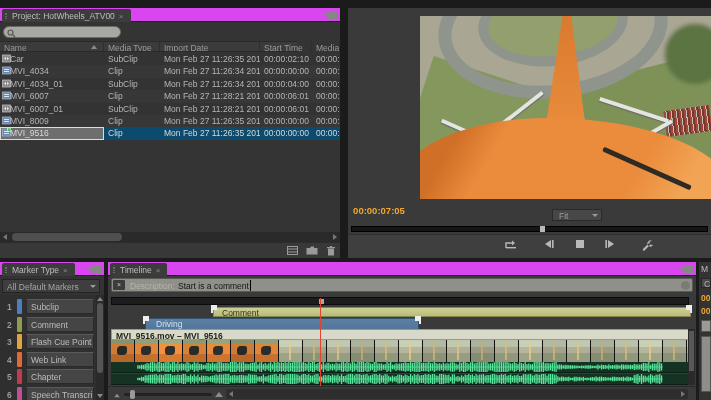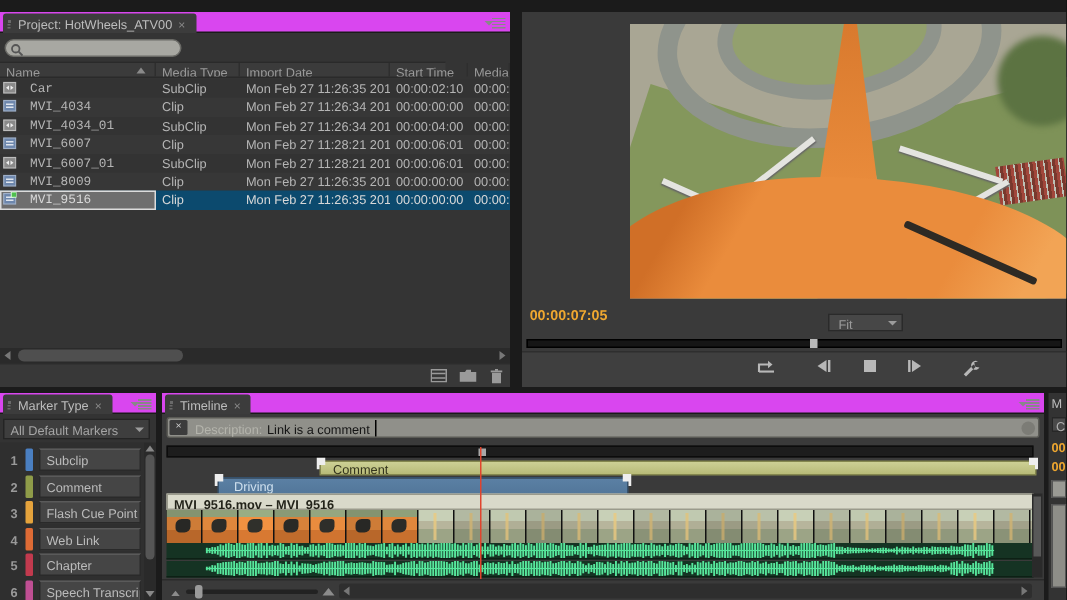--- a/index.html
+++ b/index.html
@@ -30,21 +30,21 @@
   #proj-header { position:absolute; left:0; top:33px; width:297px; height:11px; background:#3b3b3b;
                  border-top:1px solid #2a2a2a; border-bottom:1px solid #2a2a2a; color:#9a9a9a;
                  display:grid; grid-template-columns:104px 56px 100px 52px 28px; }
   #proj-header .hc { padding:1px 0 0 4px; border-right:1px solid #2e2e2e; overflow:hidden; white-space:nowrap; position:relative; }
   #proj-header .sort { position:absolute; right:6px; top:3px; width:0; height:0;
                        border-left:3px solid transparent; border-right:3px solid transparent; border-bottom:4px solid #8a8a8a; }
   #rows { position:absolute; left:0; top:45px; width:340px; }
   .row { display:grid; grid-template-columns:104px 56px 100px 52px 28px; height:12.4px; background:#333333; }
   .row:nth-child(even) { background:#373737; }
   .row .cell { padding:1px 0 0 4px; white-space:nowrap; overflow:hidden; color:#b5b5b5; }
-  .row .c-name { padding-left:20px; position:relative;font-family:Liberation Mono, monospace; }
+  .row .c-name { padding-left:10px; position:relative; }
   .row .c-name svg { position:absolute; left:2px; top:1px; }
   .row.selected { background:#0c4a6e; }
   .row.selected .c-name { background:#6e6e6e; outline:1px solid #dcdcdc; outline-offset:-1px; color:#f2f2f2; }
   .row.selected .cell { color:#d8d8d8; }
   #proj-hscroll { position:absolute; left:0; top:224px; width:340px; height:10px; background:#2a2a2a; }
   #proj-hscroll .thumb { position:absolute; left:12px; top:1px; width:110px; height:8px; background:#4f4f4f; border-radius:4px; }
   .arr { position:absolute; width:0; height:0; }
   .arr.left  { border-top:3px solid transparent; border-bottom:3px solid transparent; border-right:4px solid #777; left:3px; top:2px; }
   .arr.right { border-top:3px solid transparent; border-bottom:3px solid transparent; border-left:4px solid #777; right:3px; top:2px; }
   #proj-bottom { position:absolute; left:0; bottom:0; width:340px; height:16px; background:#383838; border-top:1px solid #2c2c2c; }
@@ -374,21 +374,21 @@
     <div class="tabstrip">
       <div class="tab"><span class="grip"></span><span>Timeline</span><span class="close">×</span></div>
       <div class="panel-menu">
           <b></b>
           <i></i>
         </div>
     </div>
     <div id="desc-bar">
       <span class="xbox">×</span>
       <span class="dlabel">Description:</span>
-      <span class="dvalue">Link is a comment</span>
+      <span class="dvalue">Start is a comment</span>
       <span class="caret" style="left:138px"></span>
       <span class="endcap"></span>
     </div>
     <div id="ruler">
         <div class="handle"></div>
       </div>
     <div id="bar-comment">
       <svg class="flag" style="left:-3px; top:-3px;" width="6" height="8" viewBox="0 0 6 8">
           <path d="M0 0 L6 0 L6 5 L2 5 L2 8 L0 8 Z" fill="#eee"></path>
         </svg>

